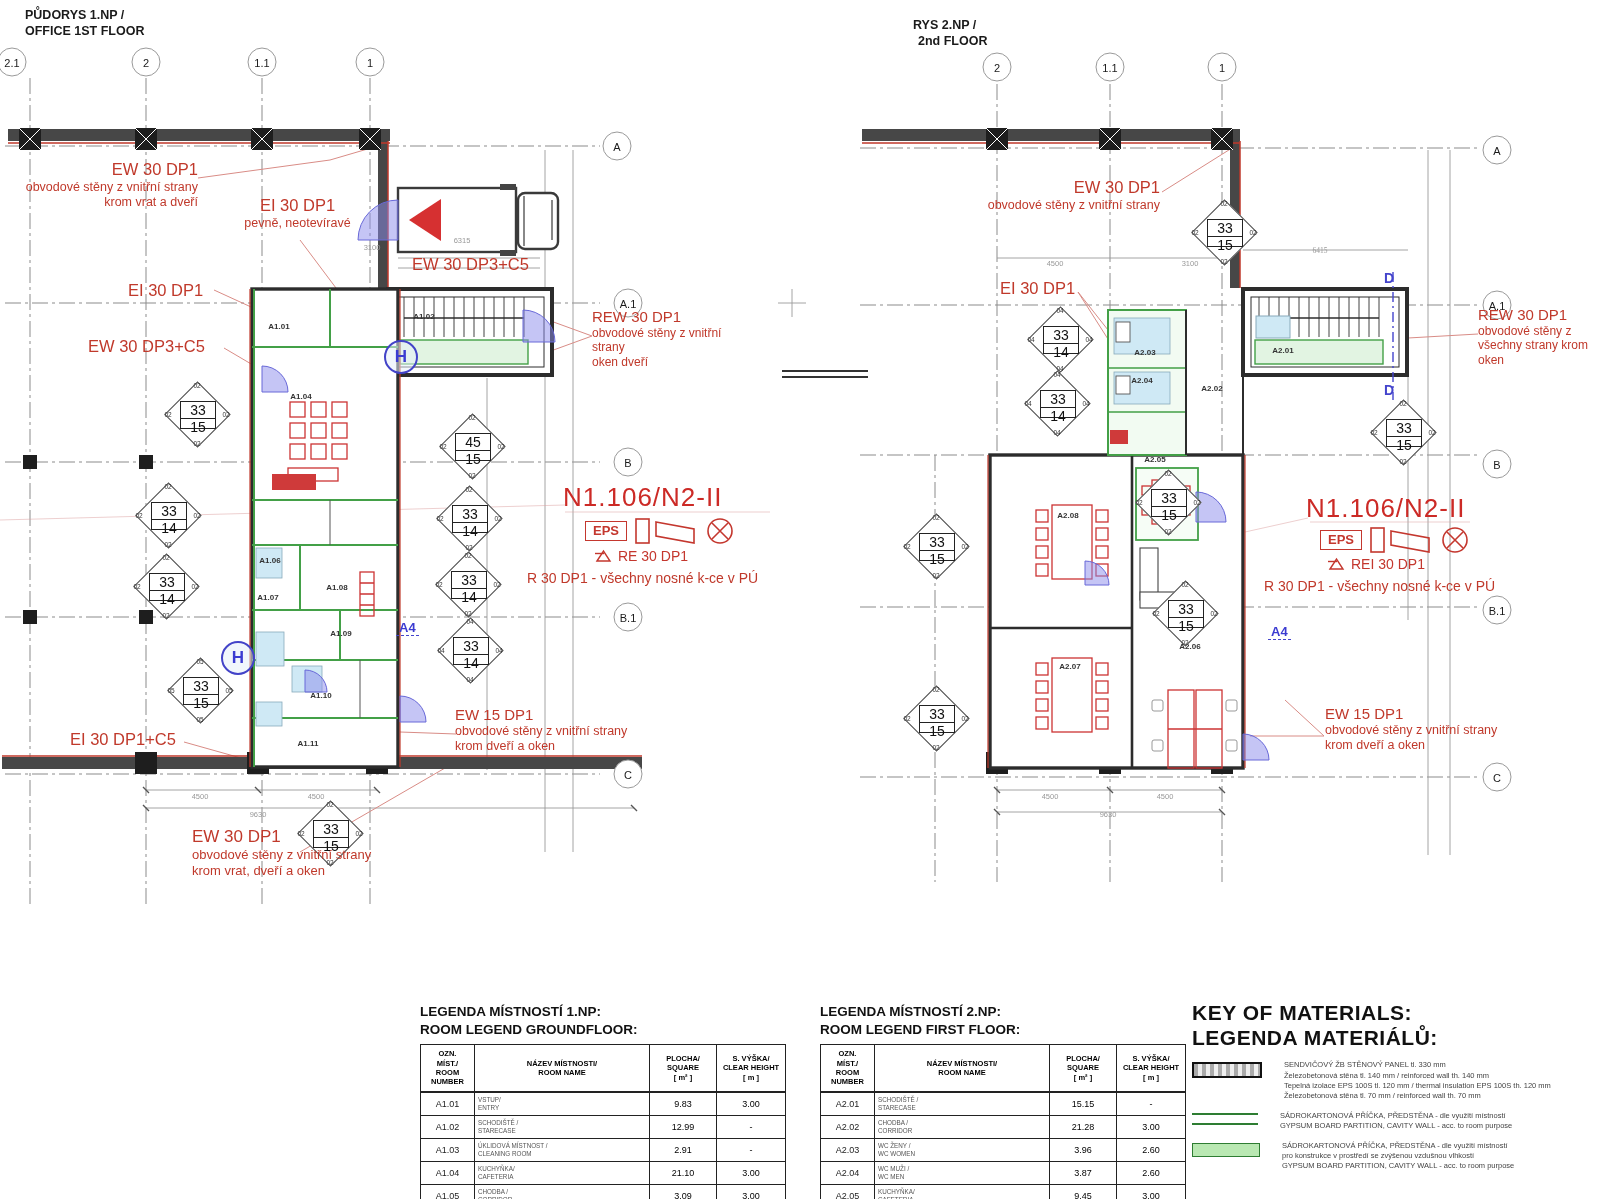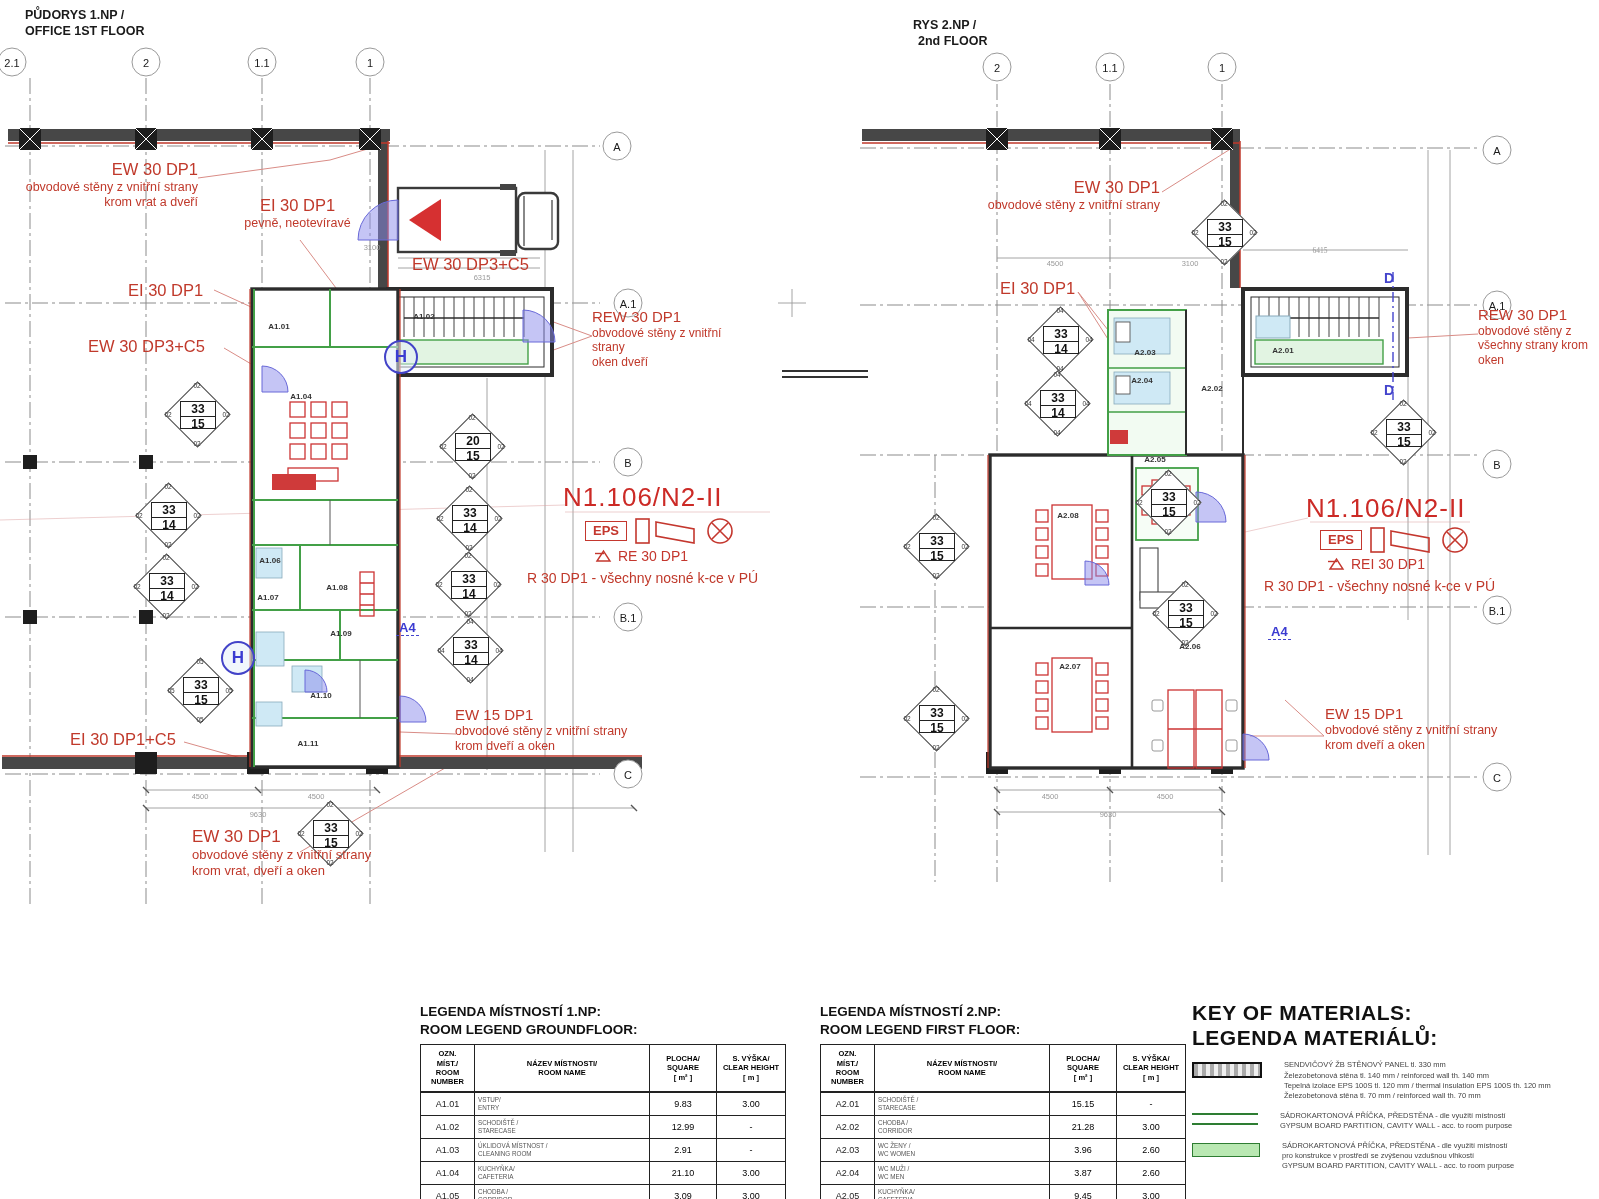--- a/index.html
+++ b/index.html
@@ -25,21 +25,21 @@
   
   .bubble{position:absolute;width:27px;height:27px;border:1.2px solid #9a9a9a;border-radius:50%;
     background:#fff;color:#1a1a1a;font-size:11px;display:flex;align-items:center;justify-content:center;
     transform:translate(-50%,-50%);z-index:3}
   .rlabel{position:absolute;font-size:8px;font-weight:700;color:#333;transform:translate(-50%,-50%);z-index:2;white-space:nowrap}
   .dlabel{position:absolute;font-size:7.5px;color:#999;transform:translate(-50%,-50%);z-index:2;white-space:nowrap}
   
   .dmd{position:absolute;width:0;height:0;z-index:2}
   .dmd .sq{position:absolute;left:-23px;top:-23px;width:45px;height:45px;border:1px solid #4a4a4a;transform:rotate(45deg);background:#fff}
   .dmd .box{position:absolute;left:-17px;top:-13px;width:34px;height:26px;border:1.2px solid #222;background:#fff;display:flex;flex-direction:column}
-  .dmd .box b{flex:1;display:flex;align-items:center;justify-content:center;font-size:12px;font-weight:700;color:#111}
+  .dmd .box b{flex:1;display:flex;align-items:center;justify-content:center;font-size:14px;font-weight:400;color:#111}
   .dmd .box b:first-child{border-bottom:1.2px solid #222}
   .dmd .cr{position:absolute;font-size:6.5px;color:#333;transform:translate(-50%,-50%)}
   
   .hmark{position:absolute;width:30px;height:30px;border:2px solid #4343c8;border-radius:50%;
     color:#3b3bd1;font-size:17px;font-weight:700;display:flex;align-items:center;justify-content:center;
     background:rgba(230,238,250,.55);z-index:4}
   .dmark{position:absolute;color:#4444cc;font-weight:700;font-size:14px;z-index:4}
   .a4mark{position:absolute;color:#3b3bd1;font-weight:700;font-size:13px;border-bottom:1.5px dashed #4444cc;padding:0 3px;z-index:4}
   
   .tblwrap{position:absolute;z-index:4}
@@ -584,21 +584,21 @@
     <div class="rlabel" style="left: 279px; top: 326px;">A1.01</div>
     <div class="rlabel" style="left: 424px; top: 316px;">A1.02</div>
     <div class="rlabel" style="left: 301px; top: 396px;">A1.04</div>
     <div class="rlabel" style="left: 270px; top: 560px;">A1.06</div>
     <div class="rlabel" style="left: 268px; top: 597px;">A1.07</div>
     <div class="rlabel" style="left: 337px; top: 587px;">A1.08</div>
     <div class="rlabel" style="left: 341px; top: 633px;">A1.09</div>
     <div class="rlabel" style="left: 321px; top: 695px;">A1.10</div>
     <div class="rlabel" style="left: 308px; top: 743px;">A1.11</div>
     <div class="dlabel" style="left: 372px; top: 247px;">3100</div>
-    <div class="dlabel" style="left: 482px; top: 240px; margin-top: 37px;">6315</div>
+    <div class="dlabel" style="left: 462px; top: 240px;">6315</div>
     <div class="dlabel" style="left: 200px; top: 796px;">4500</div>
     <div class="dlabel" style="left: 316px; top: 796px;">4500</div>
     <div class="dlabel" style="left: 258px; top: 814px;">9630</div>
     <div class="dmd" style="left: 197px; top: 414px;">
       <span class="sq"></span>
       <div class="box">
         <b>33</b>
         <b>15</b>
       </div>
       <span class="cr" style="left: 0px; top: -29px;">02</span>
@@ -635,21 +635,21 @@
         <b>15</b>
       </div>
       <span class="cr" style="left: 0px; top: -29px;">05</span>
       <span class="cr" style="left: 0px; top: 29px;">05</span>
       <span class="cr" style="left: -29px; top: 0px;">05</span>
       <span class="cr" style="left: 29px; top: 0px;">05</span>
     </div>
     <div class="dmd" style="left: 472px; top: 446px;">
       <span class="sq"></span>
       <div class="box">
-        <b>20</b>
+        <b>45</b>
         <b>15</b>
       </div>
       <span class="cr" style="left: 0px; top: -29px;">02</span>
       <span class="cr" style="left: 0px; top: 29px;">02</span>
       <span class="cr" style="left: -29px; top: 0px;">02</span>
       <span class="cr" style="left: 29px; top: 0px;">02</span>
     </div>
     <div class="dmd" style="left: 469px; top: 518px;">
       <span class="sq"></span>
       <div class="box">

